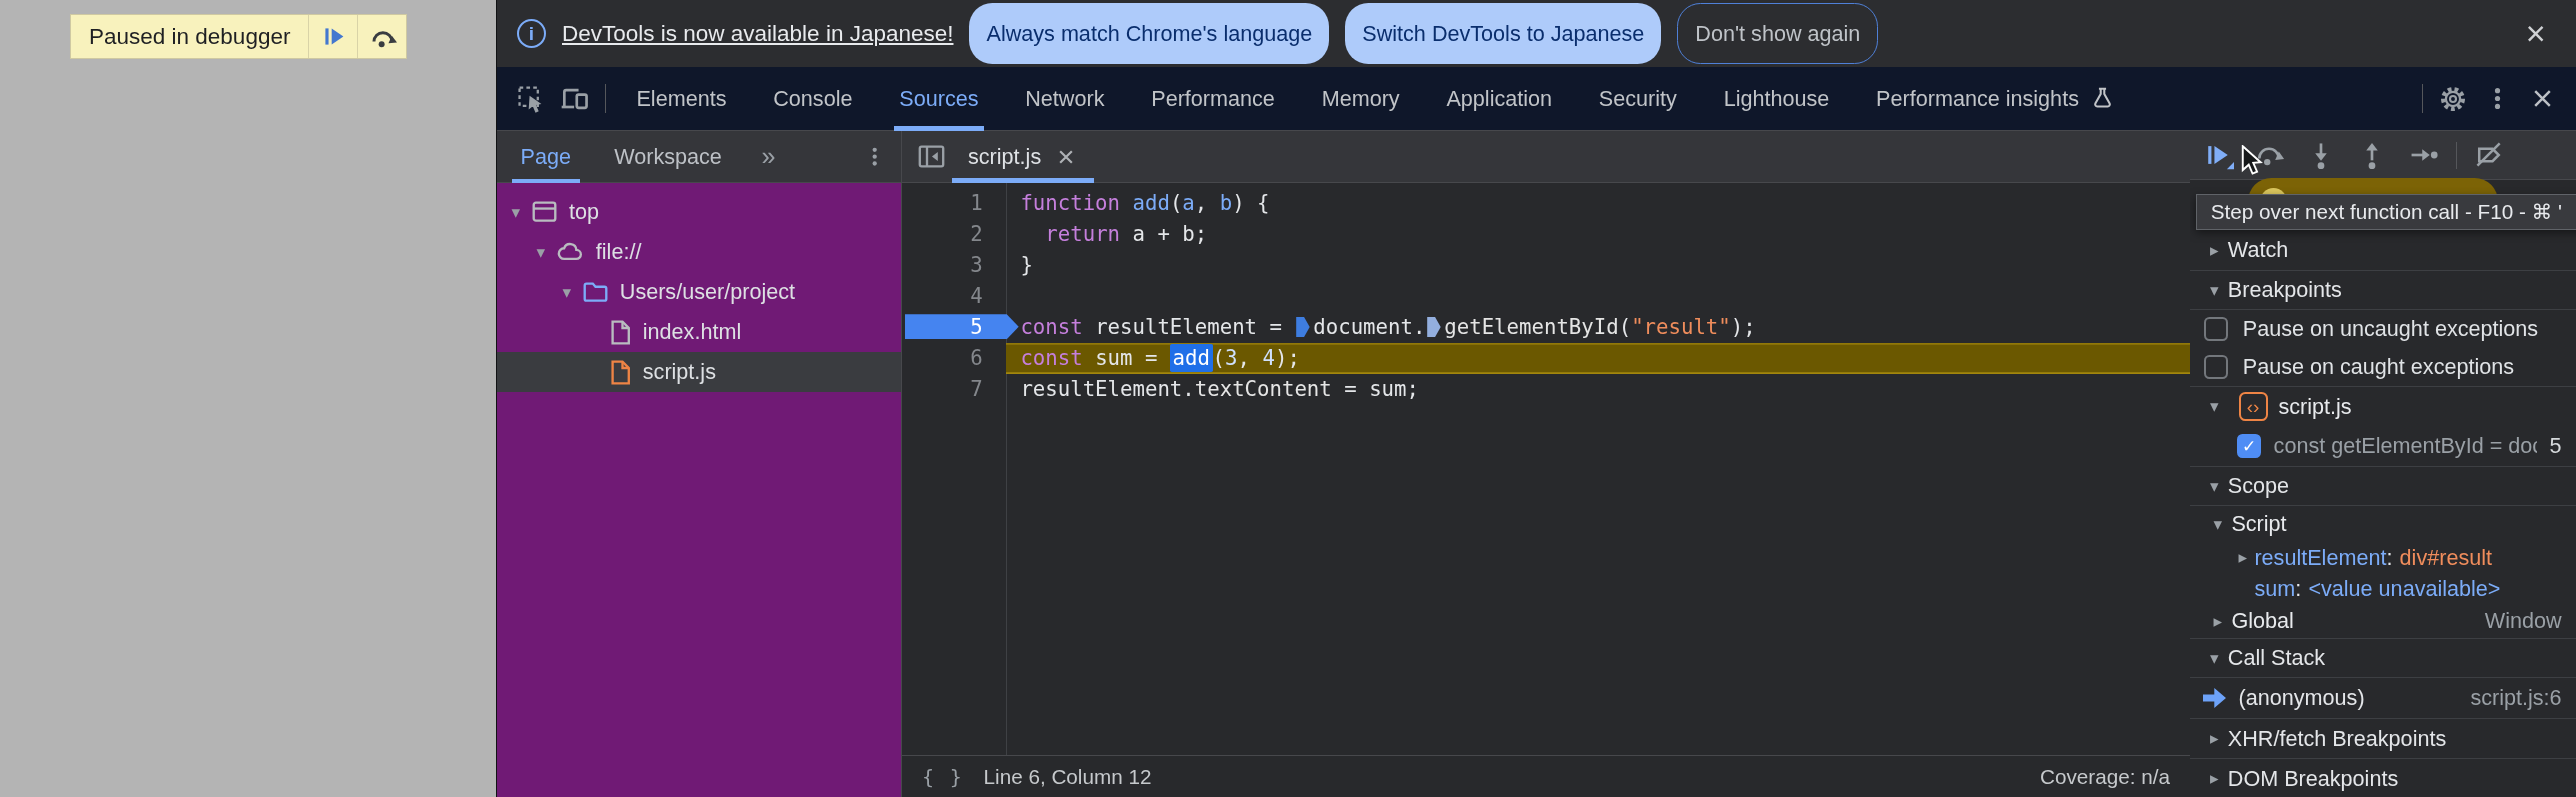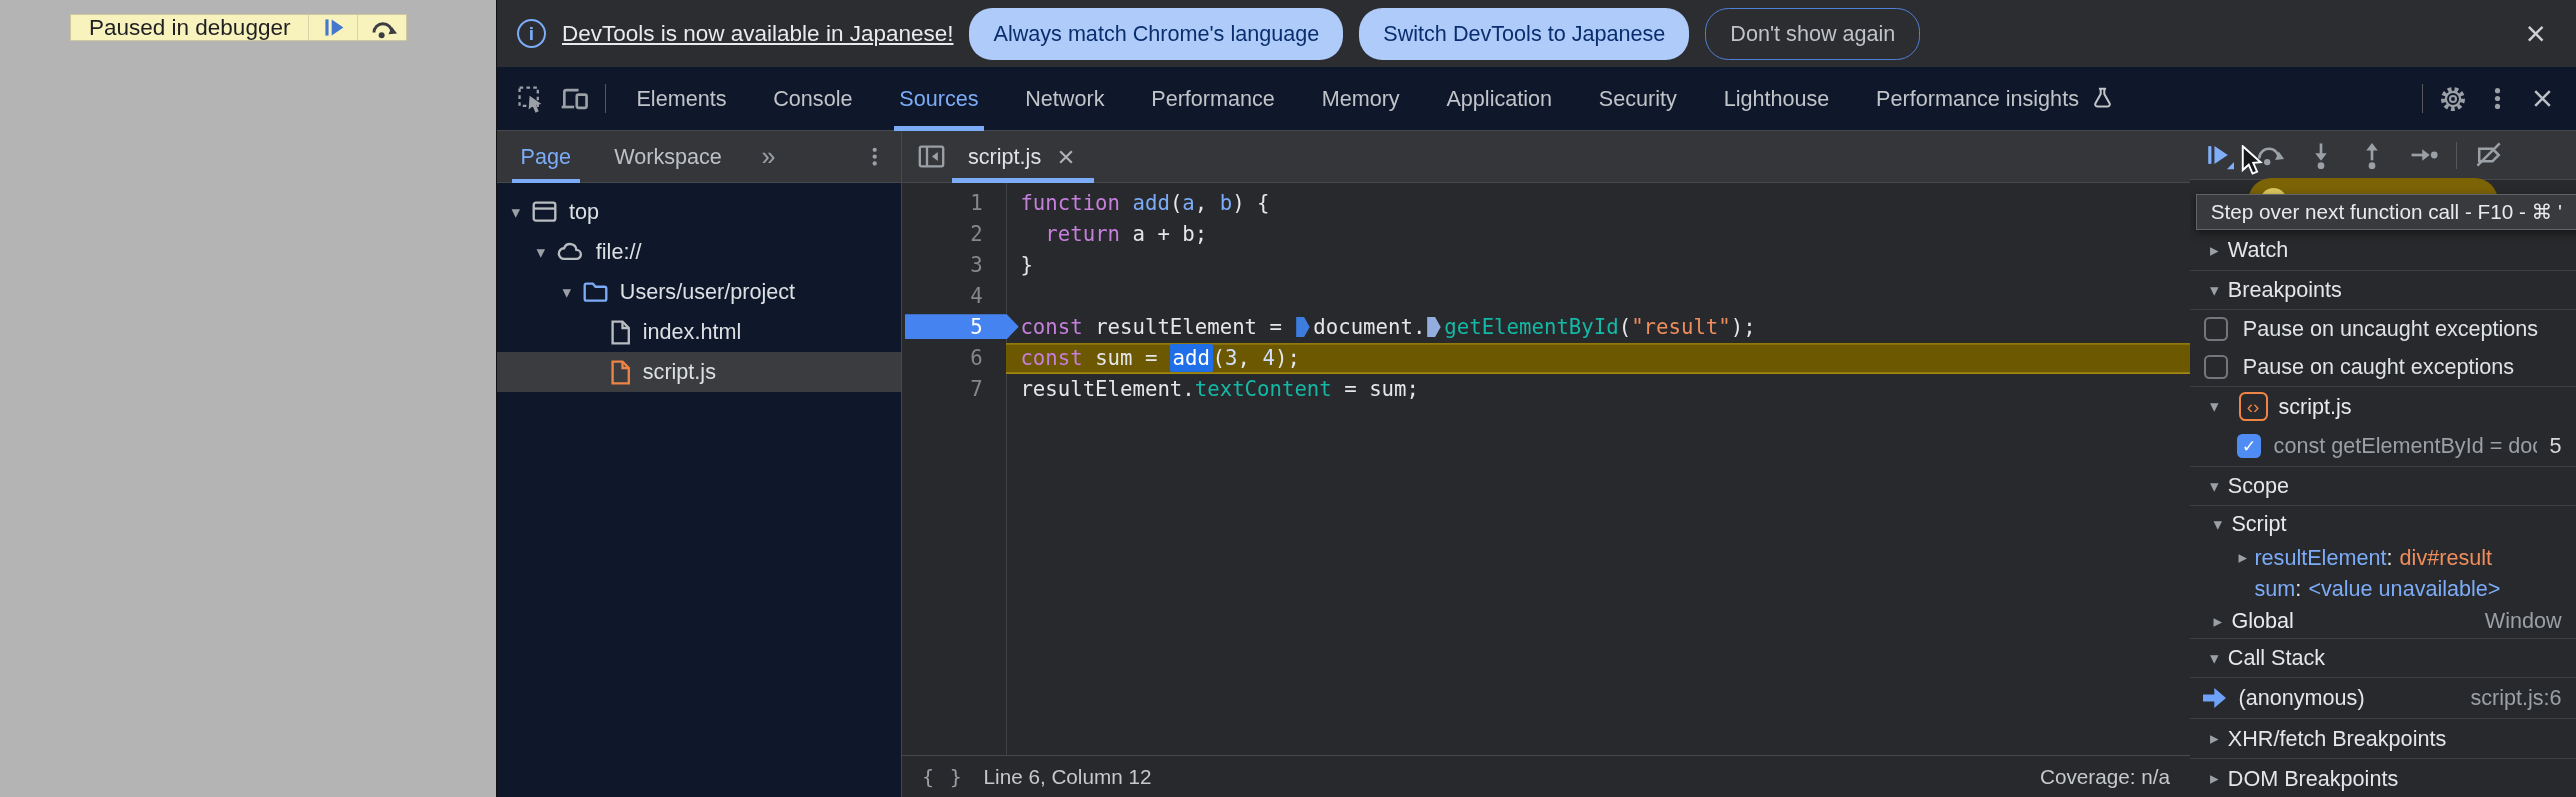--- a/index.html
+++ b/index.html
@@ -7,60 +7,60 @@
   body {
     font-family: "Liberation Sans", "DejaVu Sans", sans-serif;
     background: #b4b4b4;
     position: relative;
     color: #e8eaed;
   }
   svg { display: block; }
 
   
   .paused-bar {
-    position: absolute; left: 70px; top: 14.4px; height: 27px;
+    position: absolute; left: 70px; top: 14.4px; height: 45px;
     display: inline-flex; align-items: stretch;
     background: #f8f2bd; border: 0.9px solid #cfc9a2;
   }
   .po-label { padding: 0 18px; display: flex; align-items: center; font-size: 22.5px; color: #1f2023; white-space: nowrap; }
   .po-btn { width: 49px; display: flex; align-items: center; justify-content: center; border-left: 0.9px solid #d9d3a7; cursor: pointer; }
 
   
   .devtools {
     position: absolute; left: 496px; top: 0; width: 2080px; height: 797px;
     background: #28292c; border-left: 0.9px solid #111214; overflow: hidden;
   }
 
   
   .infobar { height: 67px; background: #2c2d30; display: flex; align-items: center; padding: 0 20px; gap: 16px; }
   .info-icon { width: 29px; height: 29px; border: 2.7px solid #7cacf8; border-radius: 50%; color: #7cacf8;
     display: flex; align-items: center; justify-content: center; font-size: 19px; font-weight: bold; flex: none; }
   .infobar-msg { font-size: 22.5px; color: #e8eaed; white-space: nowrap; text-decoration: underline; }
-  .pill { height: 52px; border-radius: 23.4px; background: #aecbfa; color: #0a2e6d; font-size: 21.6px; font-weight: 500;
-    padding: 0 24px; display: flex; align-items: center; border: none; white-space: nowrap; cursor: pointer;
+  .pill { height: 61px; border-radius: 23.4px; background: #aecbfa; color: #0a2e6d; font-size: 21.6px; font-weight: 500;
+    padding: 0 17px; display: flex; align-items: center; border: none; white-space: nowrap; cursor: pointer;
     font-family: "Liberation Sans", sans-serif; }
   .pill.outline { background: transparent; border: 1.8px solid #4f80d8; color: #bfc3c8; }
   .infobar-close { margin-left: auto; width: 40px; height: 40px; display: flex; align-items: center; justify-content: center; cursor: pointer; }
 
   
   .tabbar { height: 64px; background: #0f172a; border-bottom: 0.9px solid #47484c; display: flex; align-items: center; padding: 0 10.8px; }
   .tbicon { width: 45px; height: 43px; display: flex; align-items: center; justify-content: center; cursor: pointer; flex: none; }
   .tb-divider { width: 0.9px; height: 29px; background: #55575b; margin: 0 7.2px; flex: none; }
   .tab { height: 64px; display: flex; align-items: center; padding: 0 23.4px; color: #c1c4c8; font-size: 21.6px;
     position: relative; white-space: nowrap; cursor: pointer; }
   .tab.active { color: #7cacf8; }
   .tab.active::after { content: ""; position: absolute; left: 18px; right: 18px; bottom: 0; height: 4.5px; background: #7cacf8; }
   .tab .flask { margin-left: 10.8px; }
   .tabbar-spacer { flex: 1; }
 
   
   .content { display: flex; height: 666px; }
 
   
-  .sidebar { width: 405px; flex: none; border-right: 0.9px solid #47484c; display: flex; flex-direction: column; background: #0f172a; }
+  .sidebar { width: 405px; flex: none; border-right: 0.9px solid #47484c; display: flex; flex-direction: column; background: #701a75; }
   .panel-strip { height: 52px; background: #35363a; border-bottom: 0.9px solid #47484c; display: flex; align-items: center; font-size: 21.6px; }
   .sidebar .panel-strip { padding-left: 20px; }
   .stab { height: 52px; display: flex; align-items: center; padding: 0 3.6px; margin-right: 36px; color: #bdc1c6; position: relative; cursor: pointer; }
   .stab.active { color: #7cacf8; }
   .stab.active::after { content: ""; position: absolute; left: -5.4px; right: -5.4px; bottom: 0; height: 3.6px; background: #7cacf8; }
   .chev { color: #9aa0a6; font-size: 25px; cursor: pointer; }
   .strip-kebab { margin-left: auto; padding-right: 14.4px; cursor: pointer; }
 
   .tree { padding-top: 9px; font-size: 21.6px; color: #dde0e3; }
   .trow { height: 40px; display: flex; align-items: center; cursor: pointer; white-space: nowrap; }
@@ -82,21 +82,21 @@
   .cl { display: flex; height: 31px; align-items: stretch; position: relative; }
   .gut { width: 104px; flex: none; position: relative; display: flex; align-items: center; justify-content: flex-end;
     padding-right: 23.4px; color: #84878c; cursor: pointer; }
   .gut b { position: relative; z-index: 2; font-weight: normal; }
   .cl.exec .gut b { color: #fff; }
   .cl.exec .gut::before { content: ""; position: absolute; z-index: 1; left: 2.7px; top: 2.7px; height: 25px; width: 114px;
     background: #4584f0; clip-path: polygon(0 0, 102px 0, 100% 50%, 102px 100%, 0 100%); }
   .ct { flex: 1; padding-left: 14.4px; white-space: pre; display: flex; align-items: center; cursor: text; }
   .cl.hl .ct { background: #6b5800; box-shadow: inset 0 1.8px 0 rgba(218,180,25,.35), inset 0 -1.8px 0 rgba(218,180,25,.5); }
   .tk-kw { color: #c57fdc; } .tk-fn { color: #7cacf8; } .tk-pr { color: #7cacf8; }
-  .tk-pl { color: #e4e6e9; } .tk-prop { color: #14b8a6; } .tk-str { color: #f08d5c; } .tk-num { color: #cfe0fd; }
+  .tk-pl { color: #e4e6e9; } .tk-prop { color: #e5e5e5; } .tk-str { color: #f08d5c; } .tk-num { color: #cfe0fd; }
   .tk-sel { background: #1f6fe8; color: #fff; padding: 1.8px 2.7px; border-radius: 1.8px; }
   .mk { display: inline-block; width: 13.5px; height: 20px; margin: 0 3.6px 0 1.8px; align-self: center;
     clip-path: polygon(0 0, 58% 0, 100% 50%, 58% 100%, 0 100%); }
   .mk1 { background: #3e7de0; } .mk2 { background: #9fbdf2; opacity: .9; }
 
   .statusbar { height: 42px; border-top: 0.9px solid #47484c; display: flex; align-items: center; padding: 0 20px; gap: 20px;
     color: #c6c9cc; font-size: 20.7px; }
   .brace { font-family: "DejaVu Sans Mono", monospace; color: #9aa0a6; font-size: 20px; letter-spacing: 1.8px; }
   .coverage { margin-left: auto; cursor: pointer; }
 

